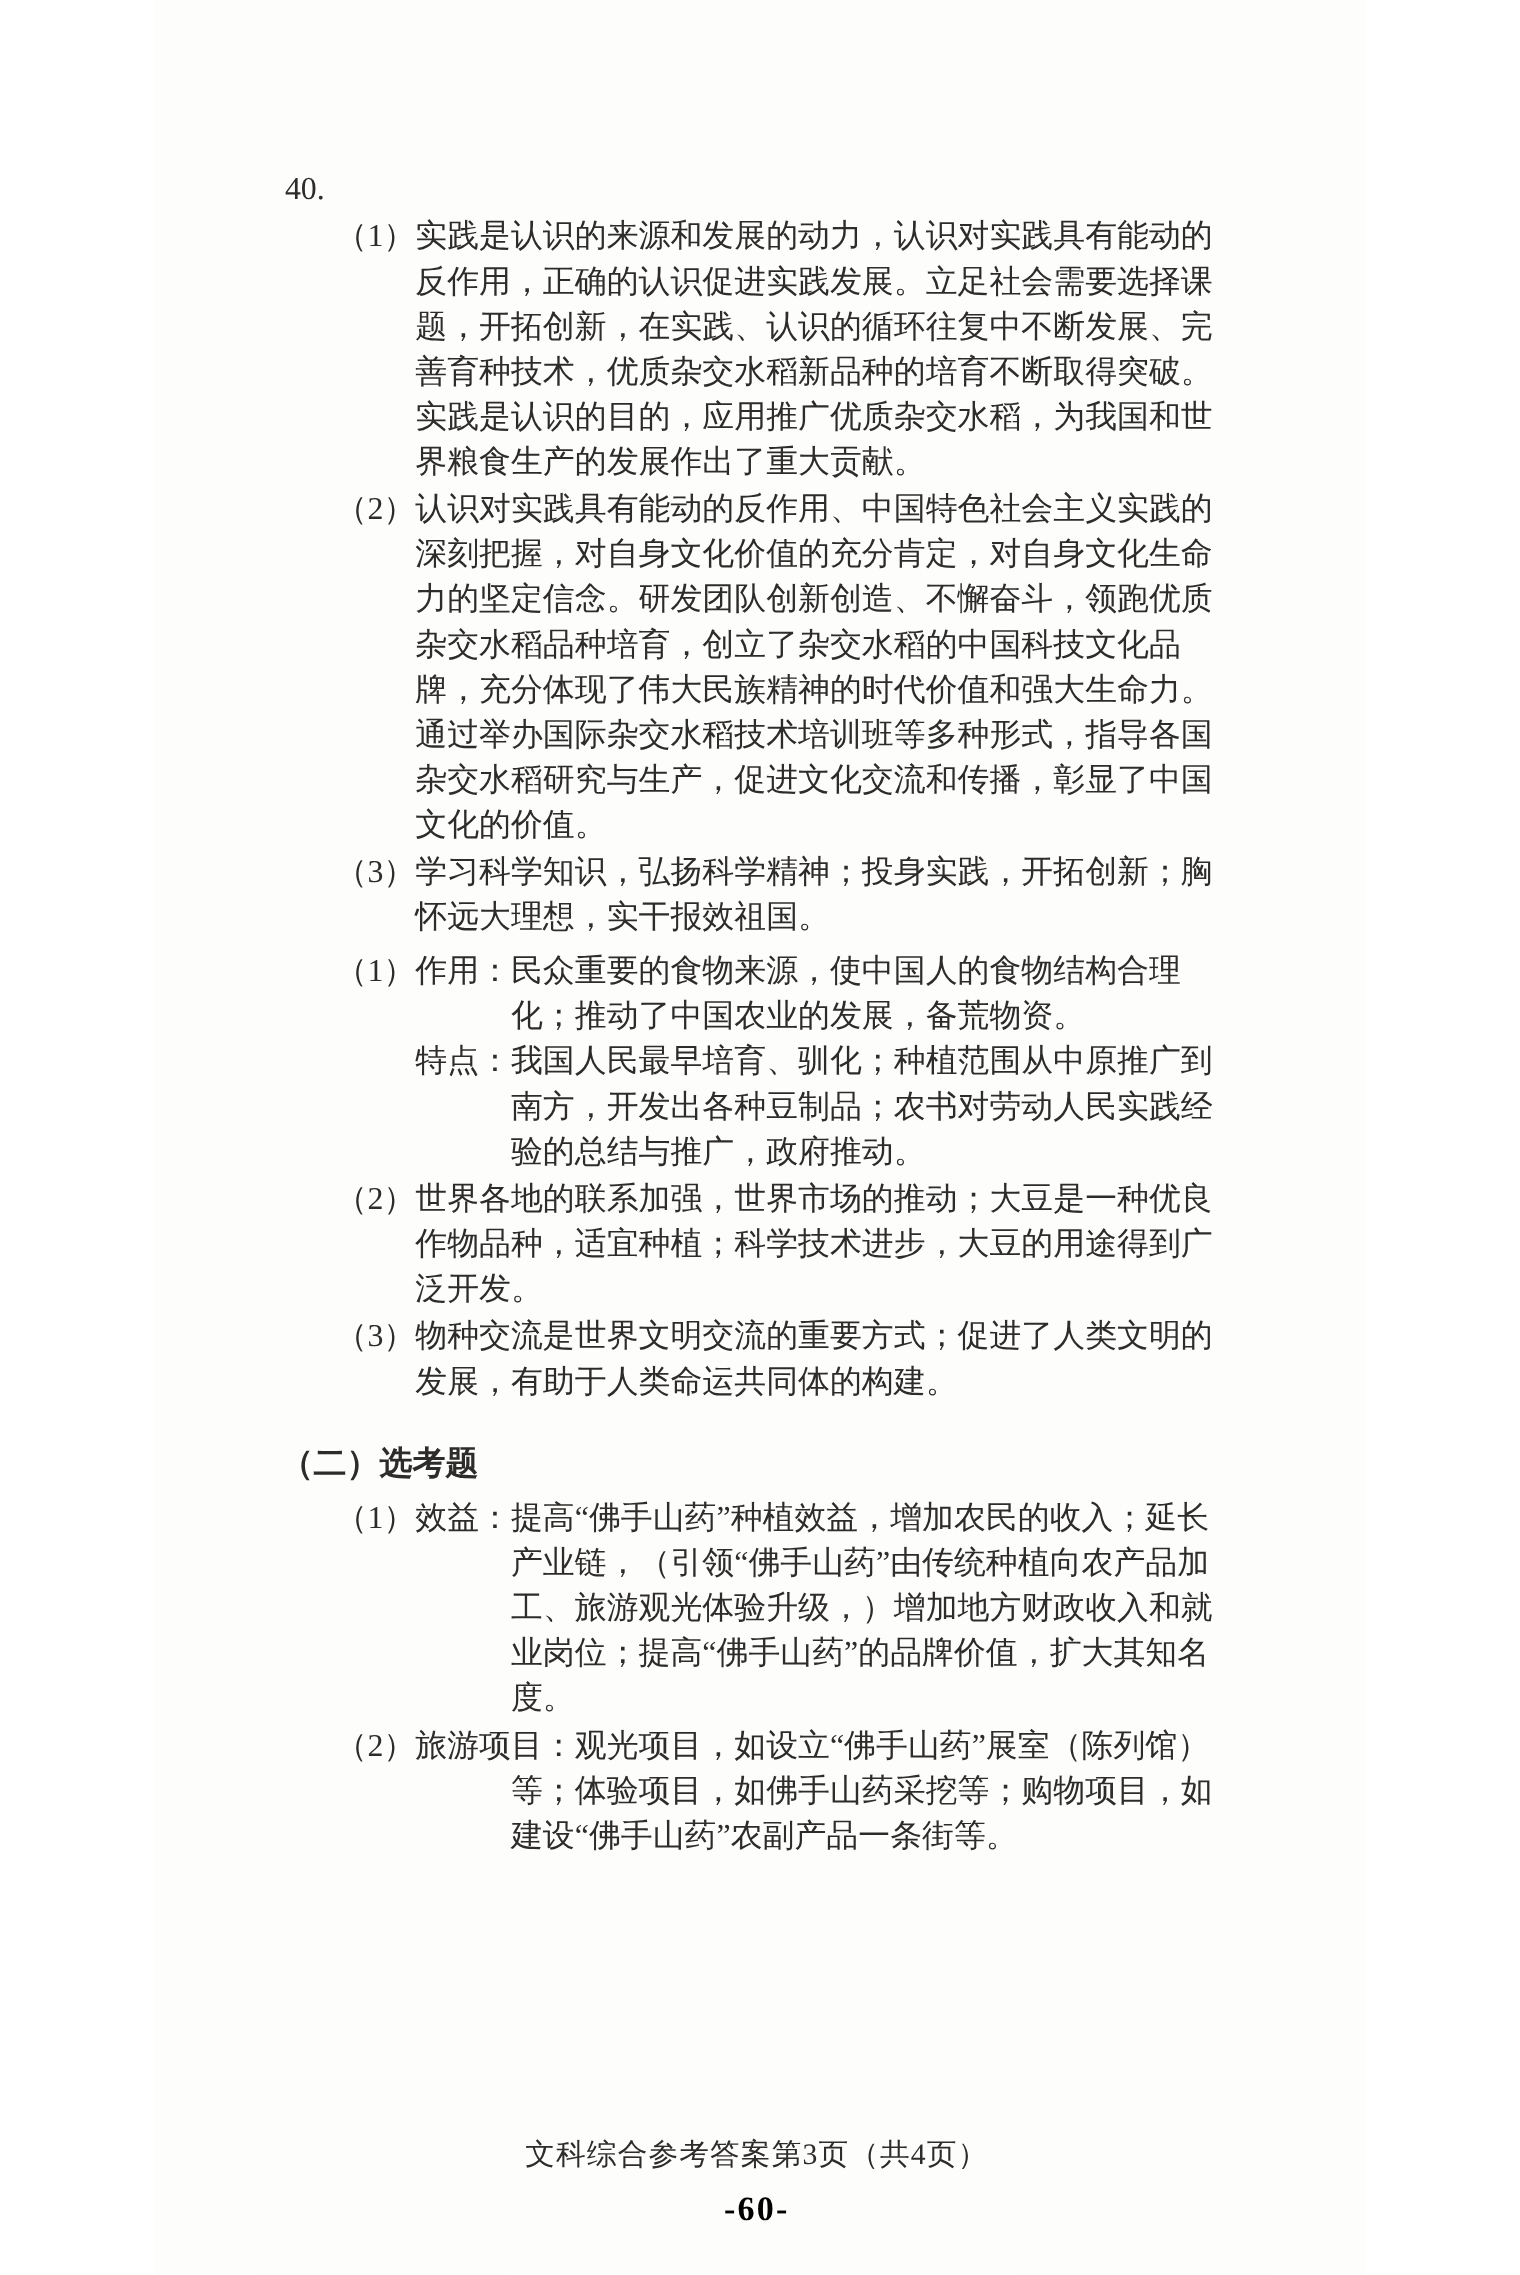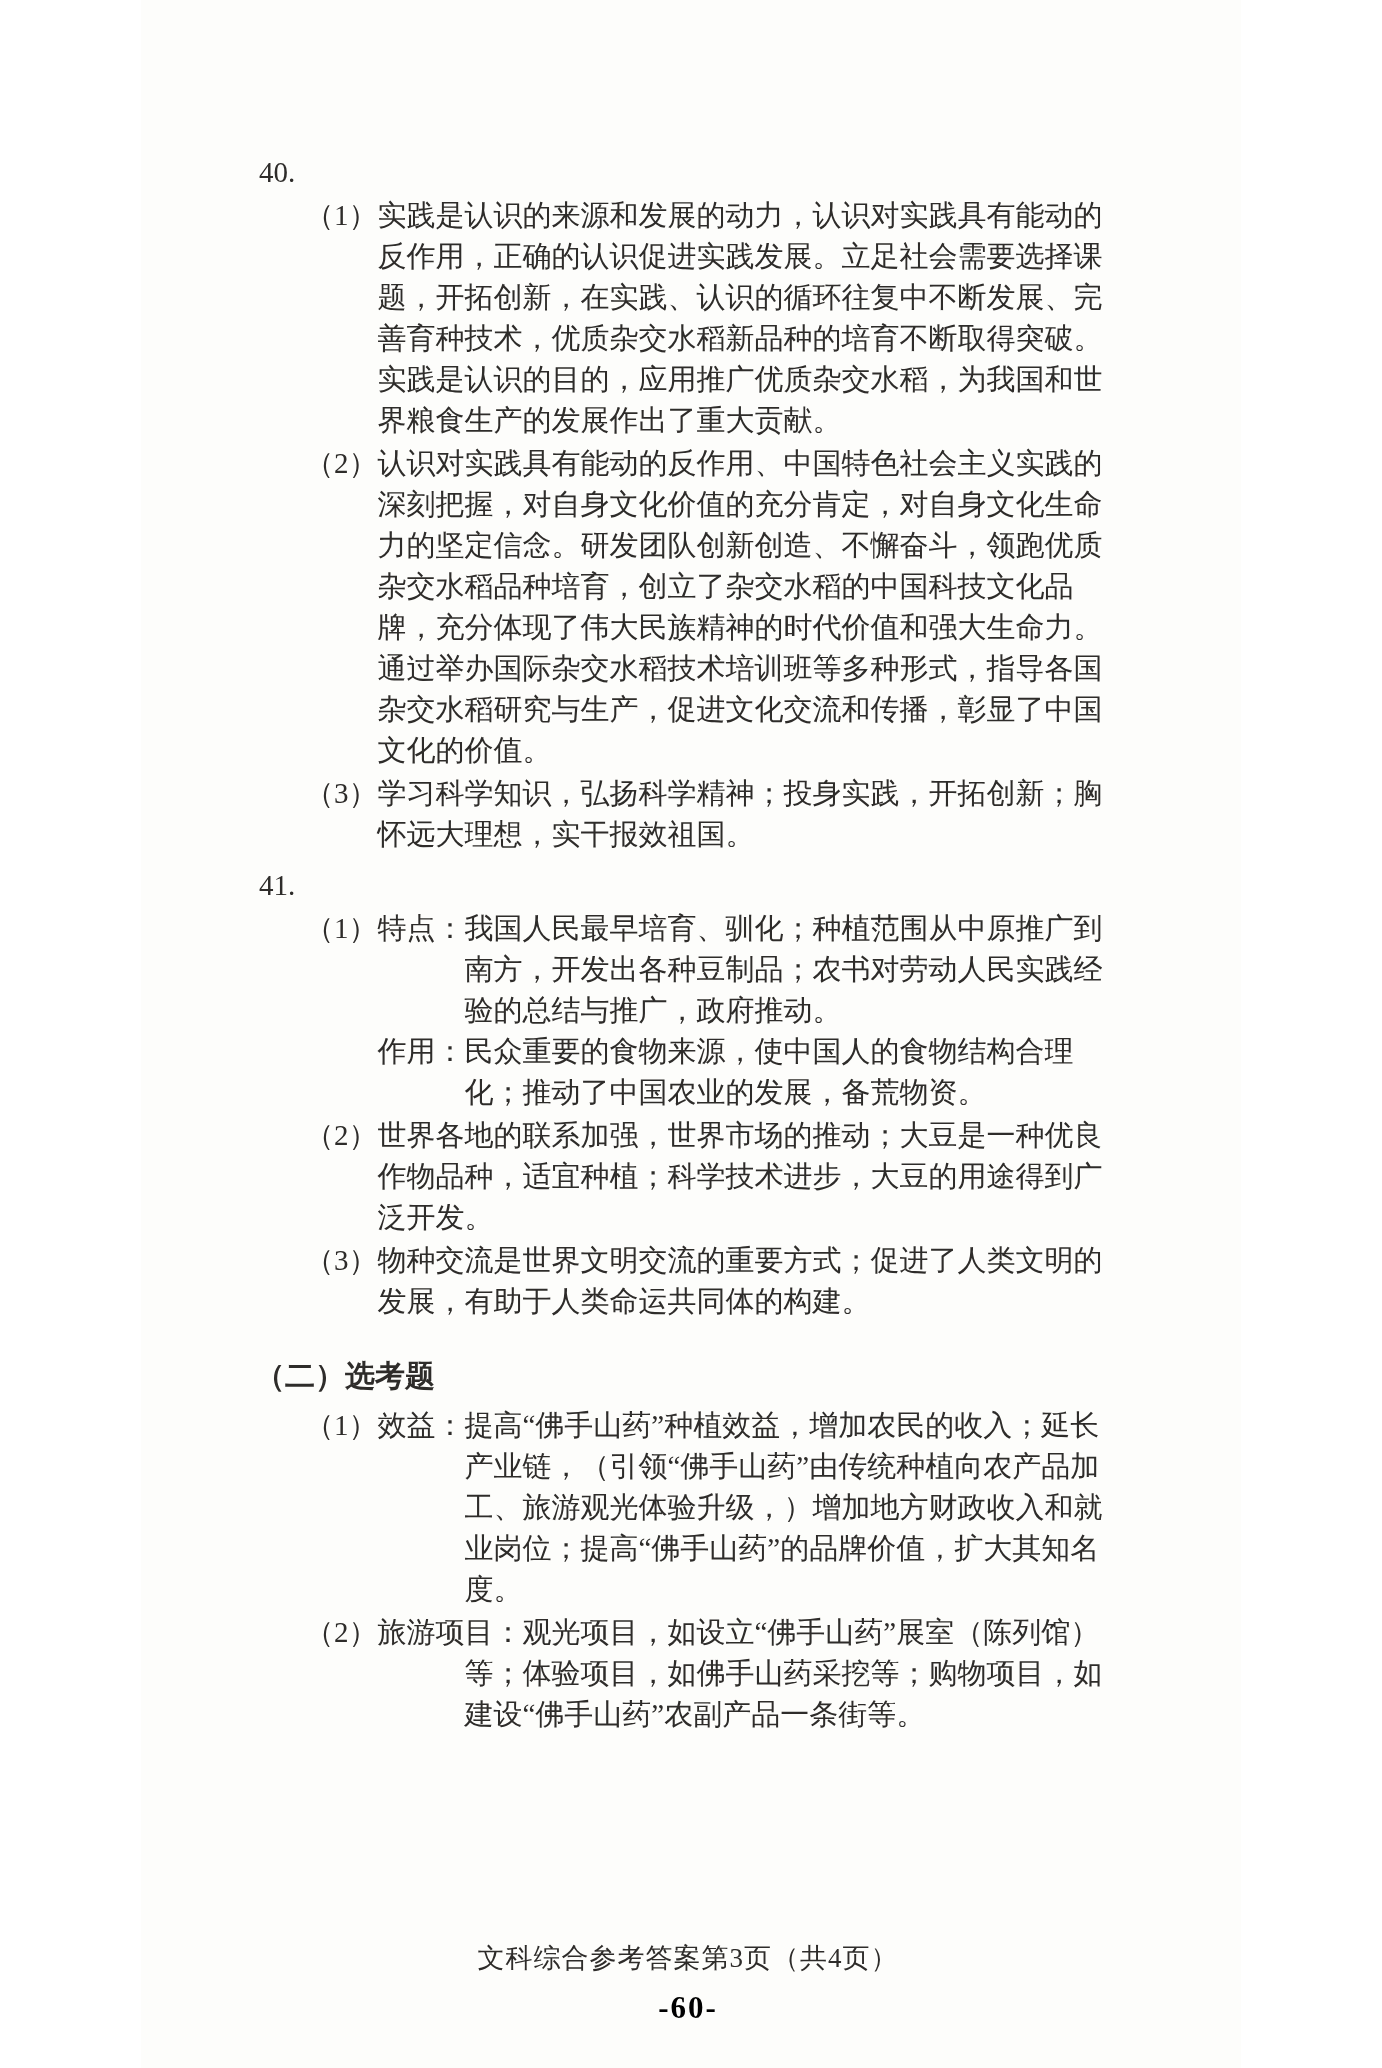--- a/index.html
+++ b/index.html
@@ -58,29 +58,28 @@
         <span class="marker">（2）</span>
         <div class="body">认识对实践具有能动的反作用、中国特色社会主义实践的深刻把握，对自身文化价值的充分肯定，对自身文化生命力的坚定信念。研发团队创新创造、不懈奋斗，领跑优质杂交水稻品种培育，创立了杂交水稻的中国科技文化品牌，充分体现了伟大民族精神的时代价值和强大生命力。通过举办国际杂交水稻技术培训班等多种形式，指导各国杂交水稻研究与生产，促进文化交流和传播，彰显了中国文化的价值。</div>
       </div>
       <div class="item">
         <span class="marker">（3）</span>
         <div class="body">学习科学知识，弘扬科学精神；投身实践，开拓创新；胸怀远大理想，实干报效祖国。</div>
       </div>
     </section>
 
     <section class="question">
-      <div class="q-number">41.</div>
       <div class="item">
         <span class="marker">（1）</span>
         <div class="body">
           <div class="entry">
-            <span class="label">特点：</span><span>我国人民最早培育、驯化；种植范围从中原推广到南方，开发出各种豆制品；农书对劳动人民实践经验的总结与推广，政府推动。</span>
+            <span class="label">作用：</span><span>民众重要的食物来源，使中国人的食物结构合理化；推动了中国农业的发展，备荒物资。</span>
           </div>
           <div class="entry">
-            <span class="label">作用：</span><span>民众重要的食物来源，使中国人的食物结构合理化；推动了中国农业的发展，备荒物资。</span>
+            <span class="label">特点：</span><span>我国人民最早培育、驯化；种植范围从中原推广到南方，开发出各种豆制品；农书对劳动人民实践经验的总结与推广，政府推动。</span>
           </div>
         </div>
       </div>
       <div class="item">
         <span class="marker">（2）</span>
         <div class="body">世界各地的联系加强，世界市场的推动；大豆是一种优良作物品种，适宜种植；科学技术进步，大豆的用途得到广泛开发。</div>
       </div>
       <div class="item">
         <span class="marker">（3）</span>
         <div class="body">物种交流是世界文明交流的重要方式；促进了人类文明的发展，有助于人类命运共同体的构建。</div>

